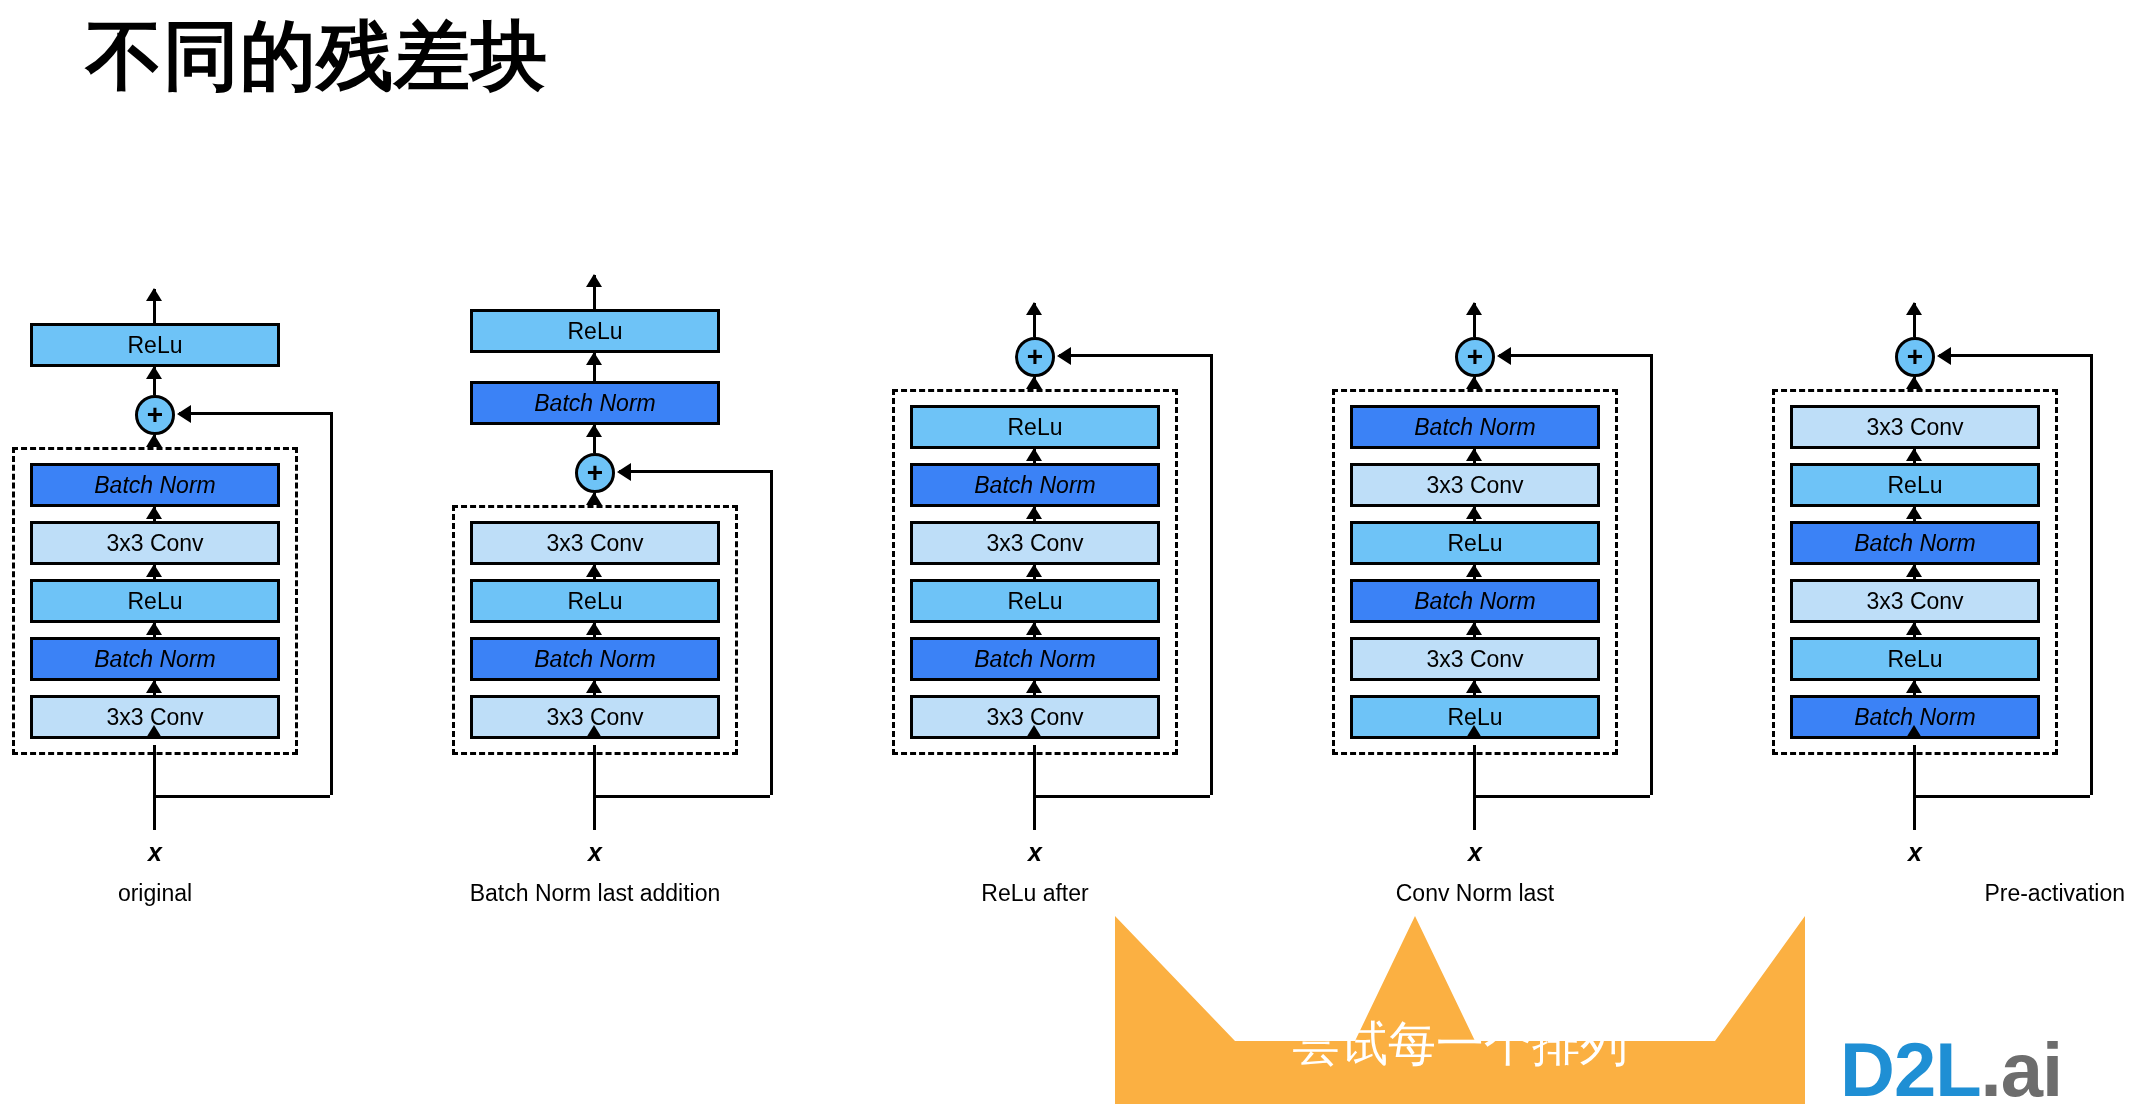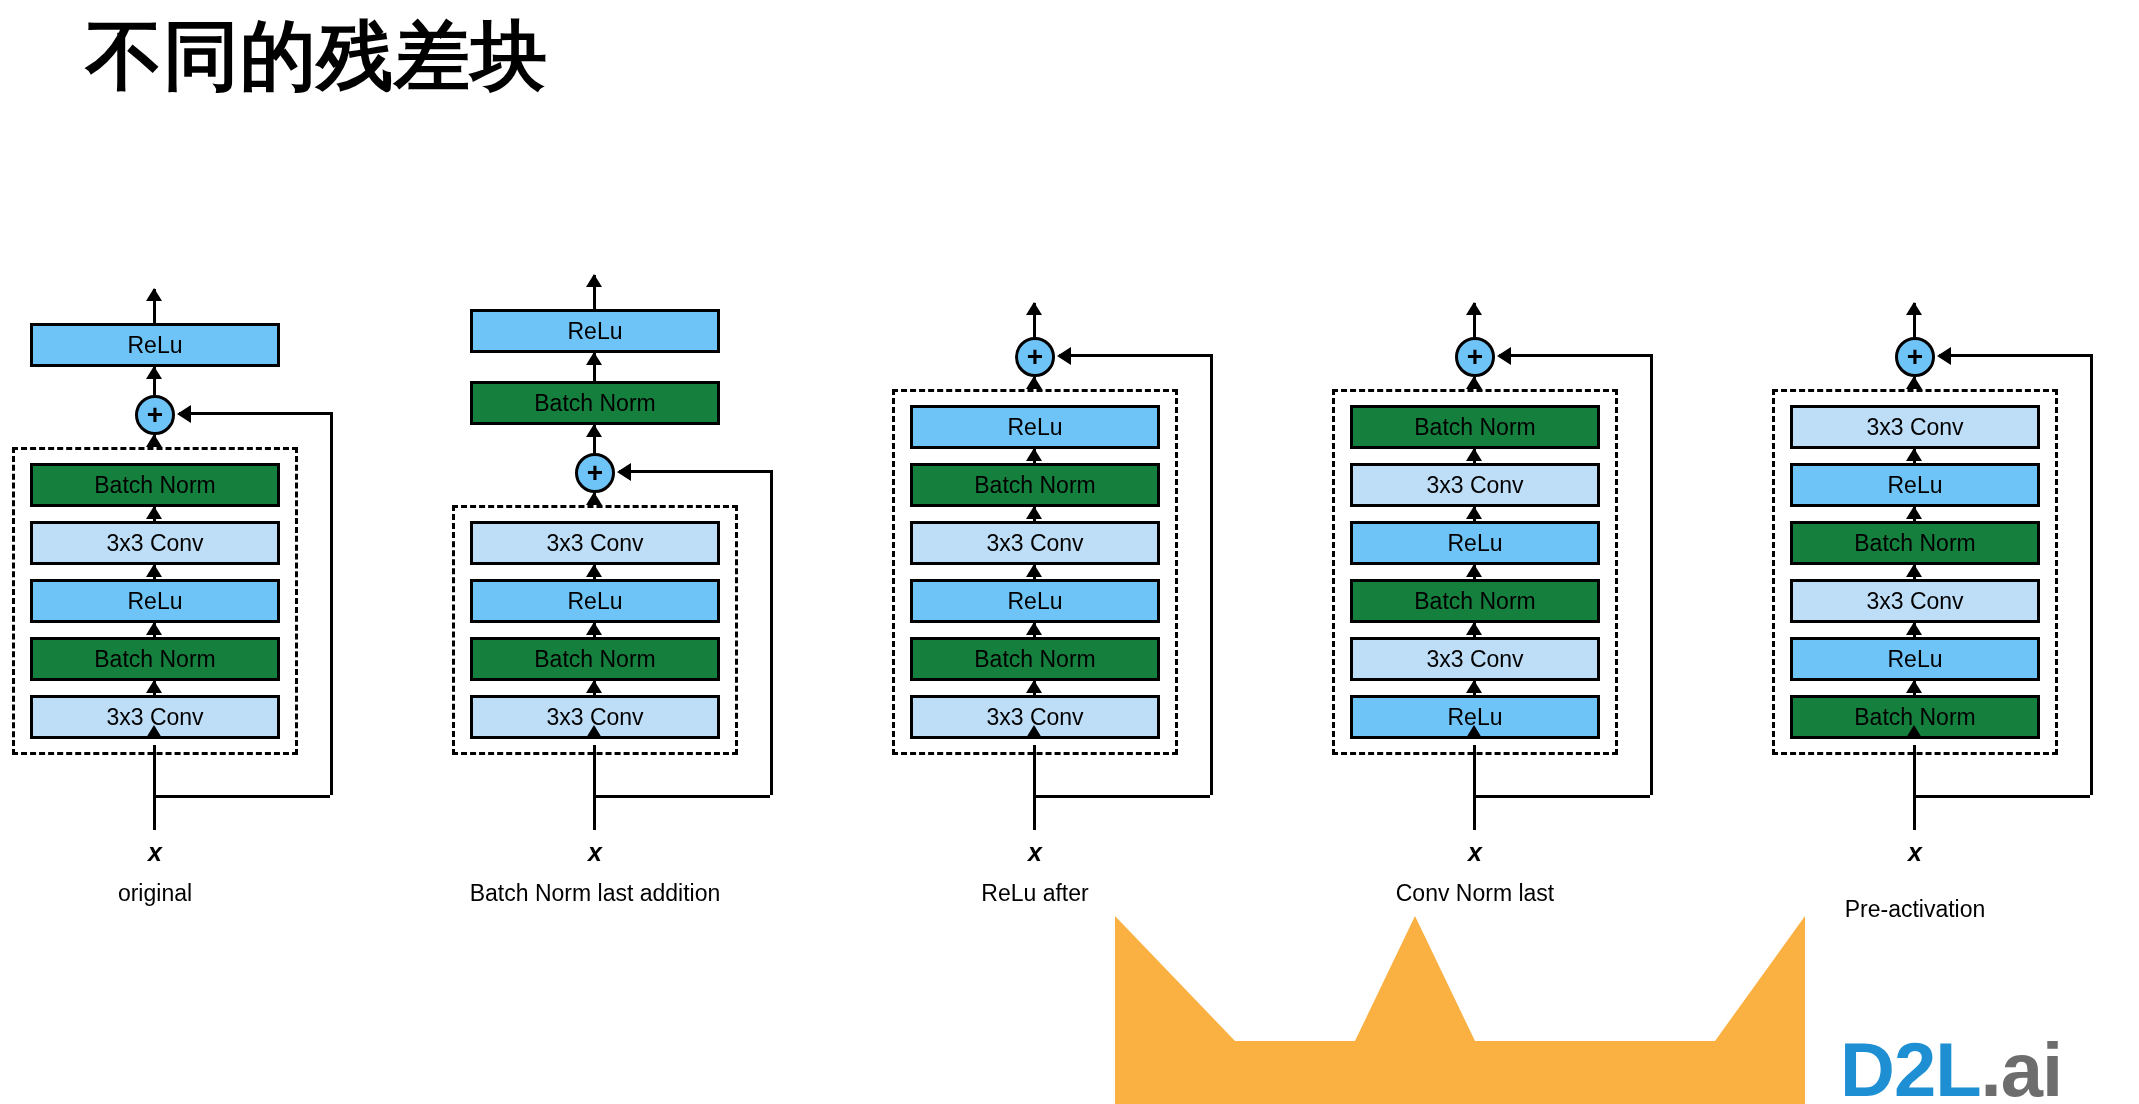--- a/index.html
+++ b/index.html
@@ -19,21 +19,21 @@
 
   .column{position:absolute;top:0;width:420px;}
   .node{
     position:absolute;left:30px;width:250px;height:44px;
     border:3px solid #000;box-sizing:border-box;
     display:flex;align-items:center;justify-content:center;
     font-size:23px;color:#000;background:#ffffff;
   }
   .node.relu{background:#6ec3f7;}
   .node.conv{background:#bedef8;}
-  .node.bn{background:#15803d;}
+  .node.bn{background:#3b82f6;font-style:italic;}
 
   
   .vline{
     position:absolute;left:153px;width:3px;background:#000;
   }
   .varrow{
     position:absolute;left:146px;width:0;height:0;
     border-left:8px solid transparent;border-right:8px solid transparent;
     border-bottom:13px solid #000;
   }
@@ -248,25 +248,26 @@
       <div class="varrow" style="top: 186px;"></div>
       <div class="vline" style="top: 113px; height: 34px;"></div>
       <div class="varrow" style="top: 112px;"></div>
       <div class="vline" style="top: 555px; height: 85px;"></div>
       <div class="varrow" style="top: 535px;"></div>
       <div class="skip" style="left: 155px; top: 605px; width: 175px; height: 0px; border-width: 3px 0px 0px;"></div>
       <div class="skip" style="left: 330px; top: 164px; width: 0px; height: 441px; border-width: 0px 0px 0px 3px;"></div>
       <div class="skip" style="left: 179px; top: 164px; width: 154px; height: 0px; border-width: 3px 0px 0px;"></div>
       <div class="skip-arrow" style="left: 177px; top: 157px;"></div>
       <div class="xlabel" style="left: -55px; top: 648px;">x</div>
-      <div class="caption" style="left: -55px; top: 706px;">Pre-activation</div>
+      <div class="caption" style="left: -55px; top: 690px; text-align: right;">Pre-activation</div>
     </div>
   </div>
 
 <div id="banner">
   <svg width="780" height="188" viewBox="0 0 780 188">
     <path d="M 0,0 L 120,125 L 240,125 L 300,0 L 360,125 L 600,125 L 690,0 L 690,188 L 0,188 Z" fill="#fbb042"></path>
   </svg>
+  <div id="banner-text">尝试每一个排列</div>
 </div>
 
 <div id="logo">
   <span class="d2l">D2L</span><span class="ai">.ai</span>
 </div>
 
 </body></html>

